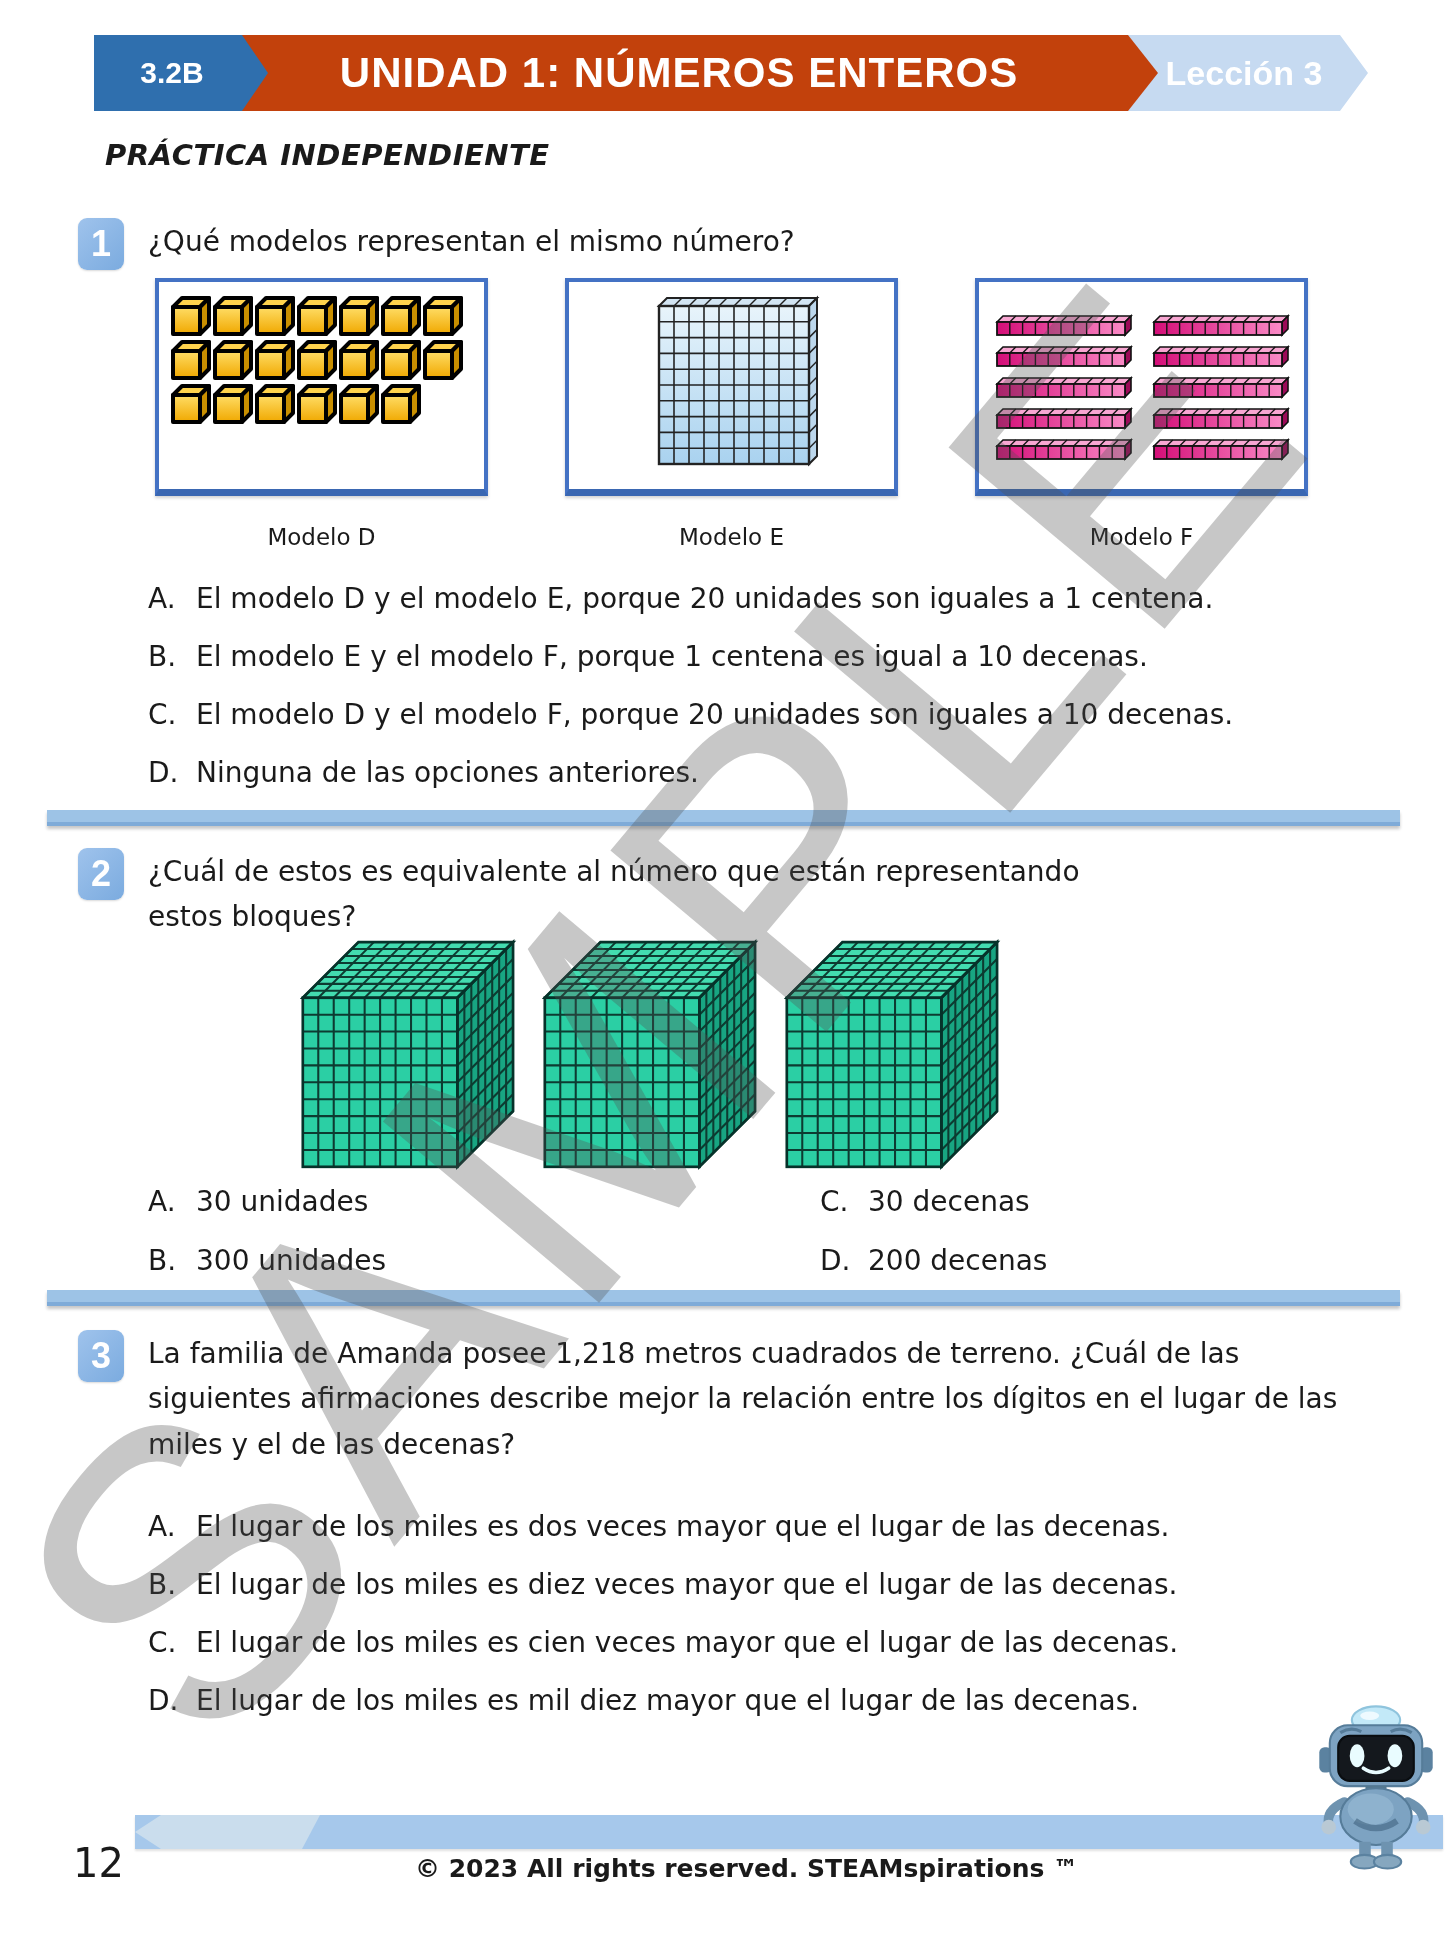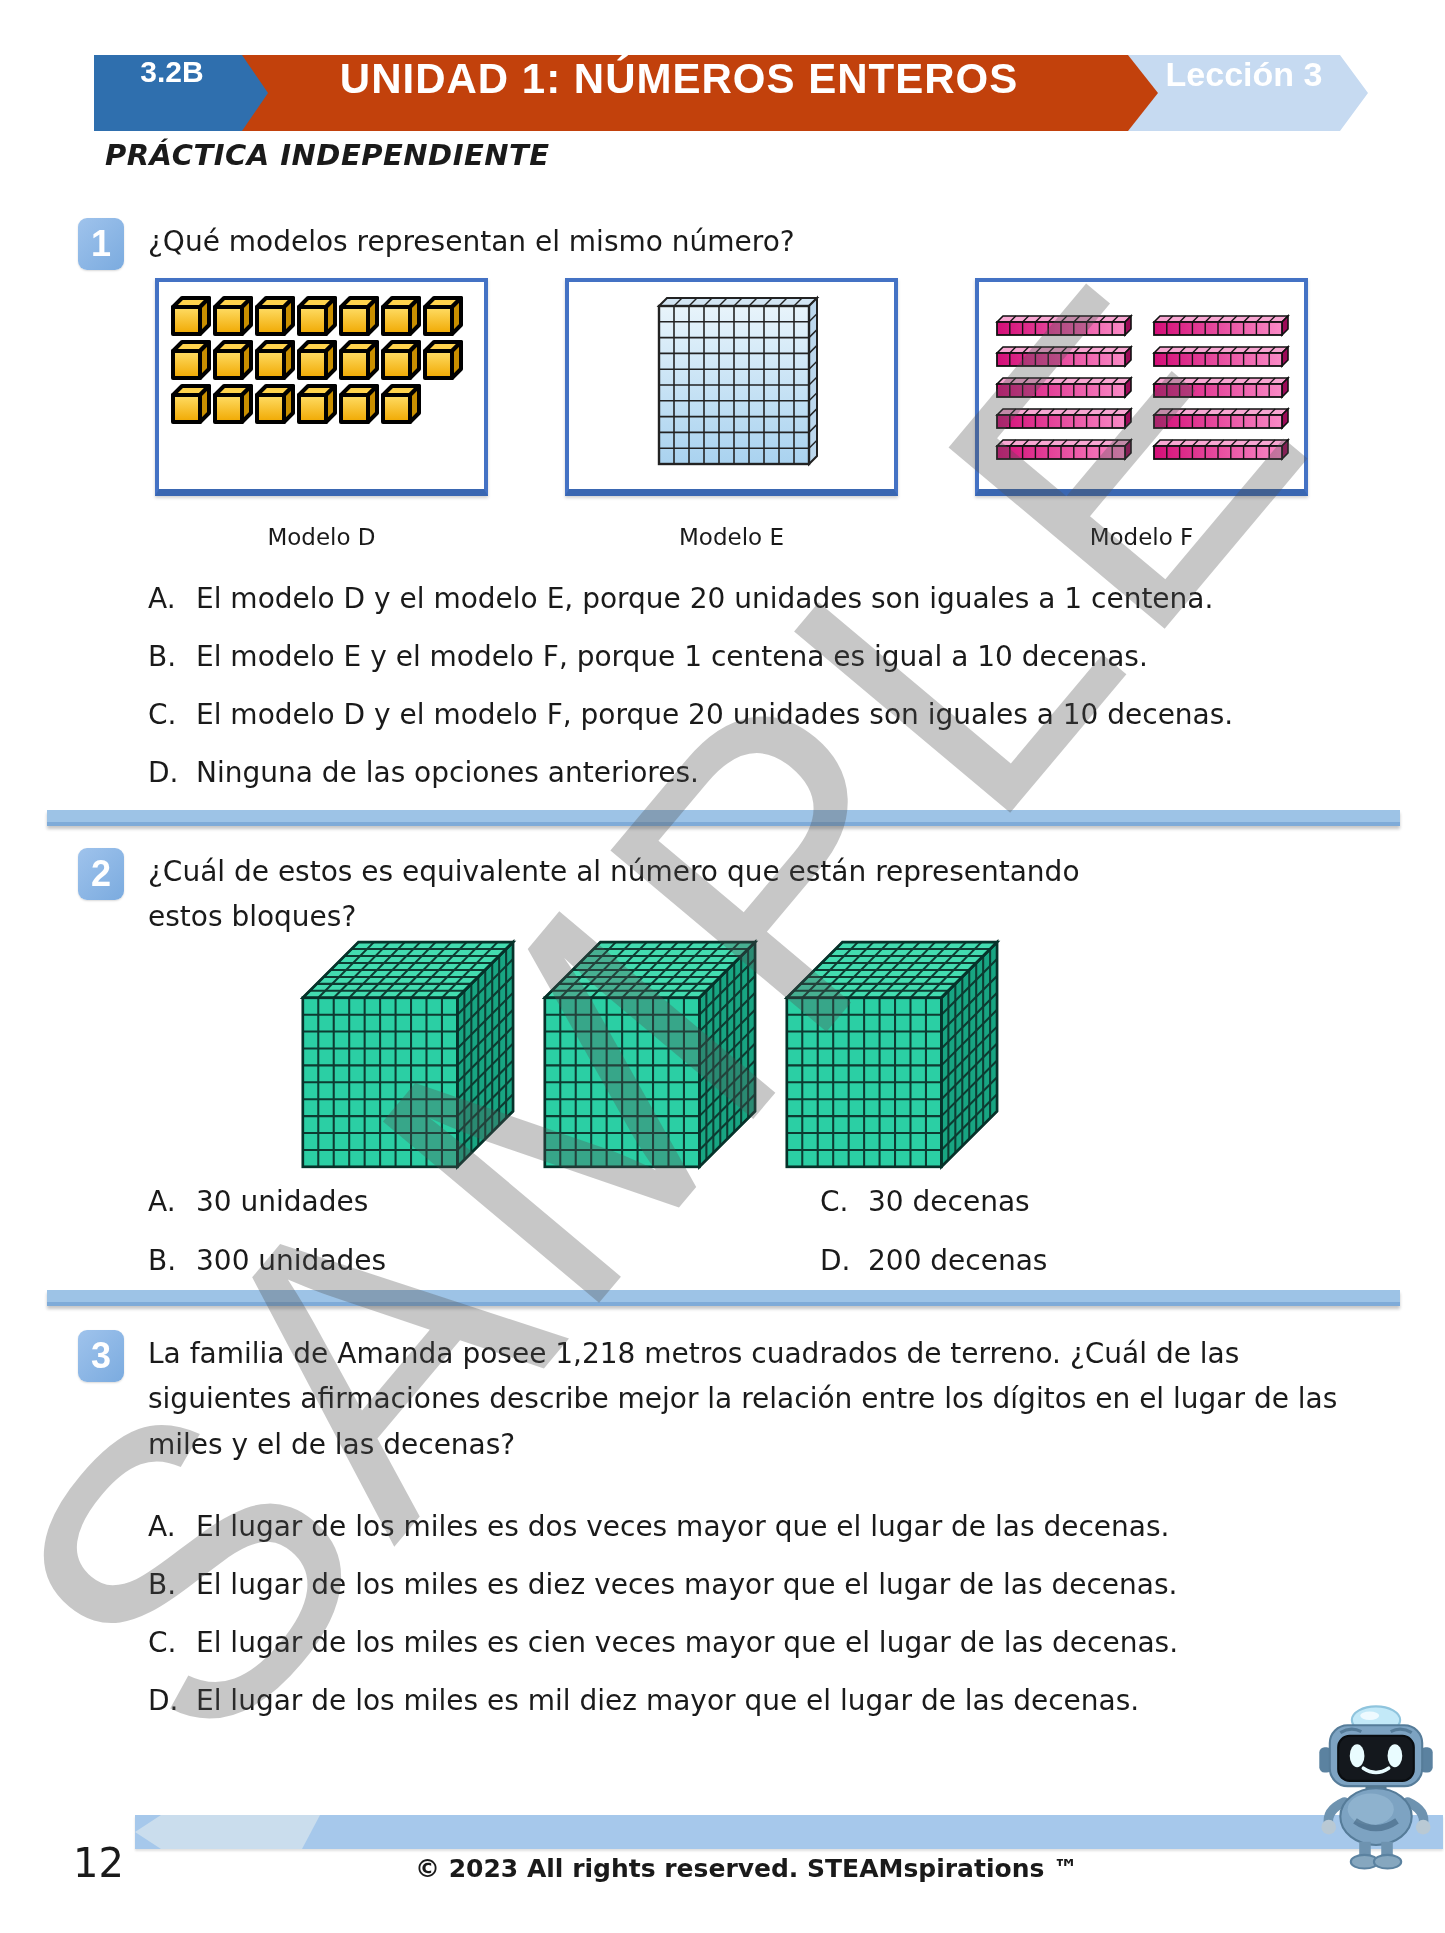--- a/index.html
+++ b/index.html
@@ -1,22 +1,22 @@
 <!DOCTYPE html>
 <html><head>
 <meta charset="utf-8">
 <style>
   html,body{margin:0;padding:0;background:#fff;}
   .page{position:relative;width:1445px;height:1933px;background:#fff;overflow:hidden;
         font-family:"DejaVu Sans",sans-serif;color:#1a1a1a;}
 
   
   .banner{position:absolute;left:0;top:35px;width:1445px;height:76px;}
-  .chev{position:absolute;top:0;height:76px;display:flex;justify-content:center;
-        font-family:"Liberation Sans",sans-serif;font-weight:bold;color:#fff;margin-top:20px;}
+  .chev{position:absolute;top:0;height:76px;display:flex;align-items:center;justify-content:center;
+        font-family:"Liberation Sans",sans-serif;font-weight:bold;color:#fff;}
   .chev-lesson{left:1106px;width:248px;background:#c6daf1;z-index:1;font-size:34px;
         clip-path:polygon(0 0,calc(100% - 28px) 0,100% 50%,calc(100% - 28px) 100%,0 100%,26px 50%);
         padding-left:14px;}
   .chev-main-back{left:226px;width:918px;background:#fff;z-index:2;
         clip-path:polygon(0 0,calc(100% - 30px) 0,100% 50%,calc(100% - 30px) 100%,0 100%);}
   .chev-main{left:226px;width:906px;background:#c2410c;z-index:3;font-size:42px;letter-spacing:1px;
         clip-path:polygon(0 0,calc(100% - 30px) 0,100% 50%,calc(100% - 30px) 100%,0 100%);
         padding-right:26px;}
   .chev-dark-back{left:94px;width:165px;background:#fff;z-index:4;
         clip-path:polygon(0 0,calc(100% - 26px) 0,100% 50%,calc(100% - 26px) 100%,0 100%);}

